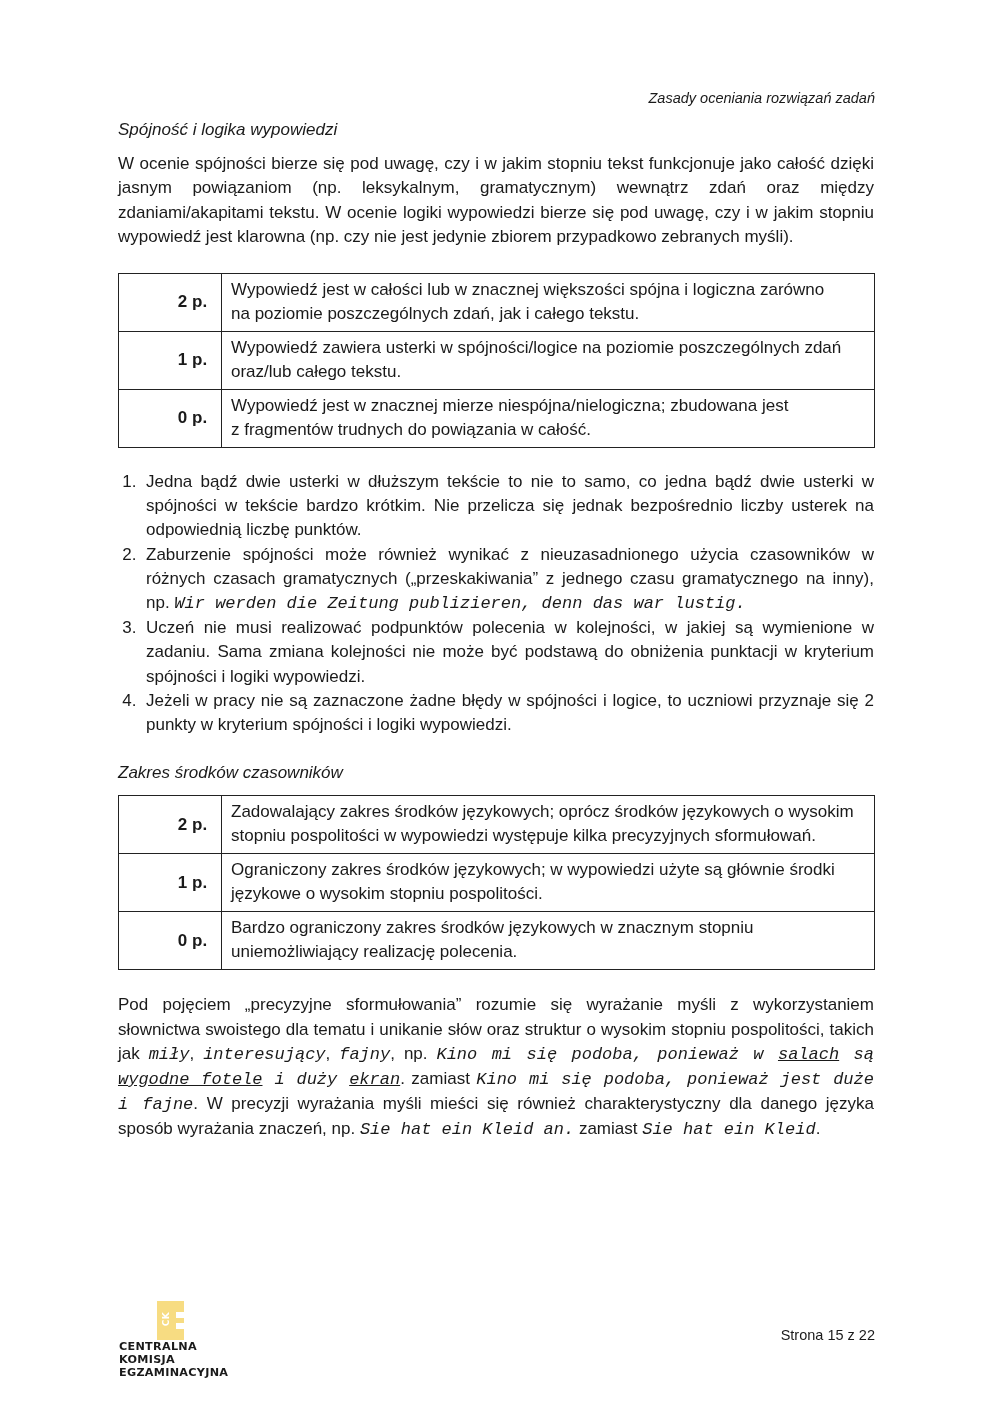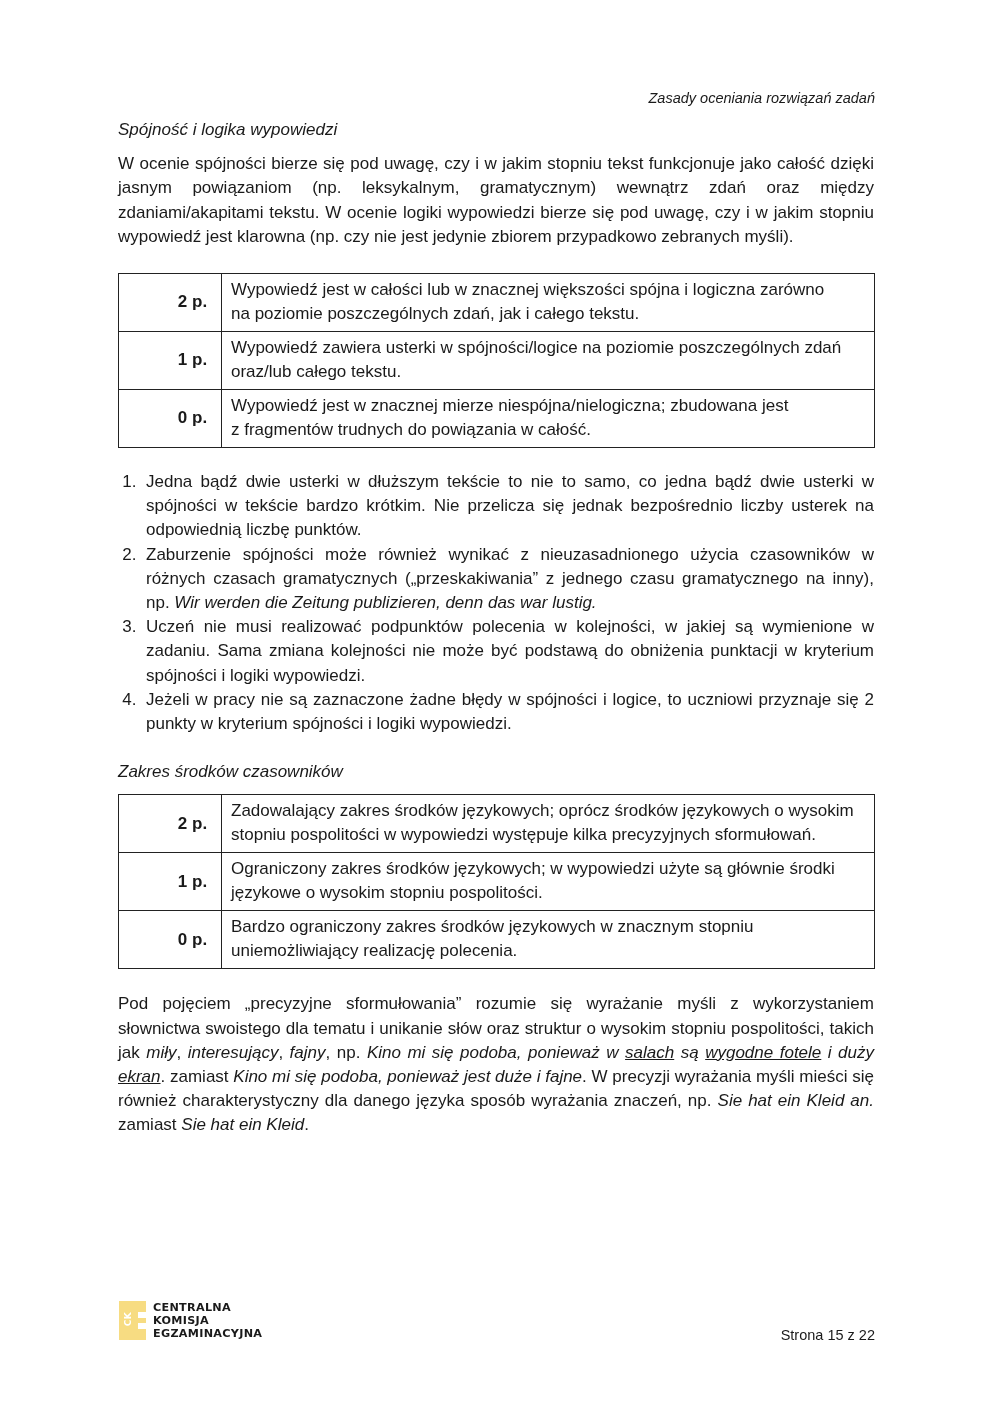--- a/index.html
+++ b/index.html
@@ -20,24 +20,24 @@
   table.crit {
     border-collapse: collapse; width: 757px; margin: 0;
     font-size: 17px; line-height: 24.2px;
   }
   table.crit td { border: 1.3px solid #222; vertical-align: middle; }
   table.crit td.score { width: 55px; text-align: center; font-weight: bold; font-size: 17px; padding-left: 46px; }
   table.crit td.desc { padding: 3px 8px 4px 9px; height: 50px; }
   ol.notes { margin: 0; padding: 0 0 0 28px; text-align: justify; }
   ol.notes li { padding-left: 0; }
   ol.notes li::marker { content: counter(list-item) ".  "; }
-  .i { font-style: italic; }
+  .i { font-style: italic; font-family: Liberation Mono, monospace; }
   .u { text-decoration: underline; }
   .footer-logo {
-    position: absolute; left: 119px; top: 1301px; display: flex; align-items: center;
+    position: absolute; left: 119px; top: 1301px; display: flex; align-items: center; flex-direction: column;
   }
   .logo-mark {
     width: 27px; height: 39px; background: #f7dc82; position: relative; margin-right: 7px;
   }
   .logo-mark .ck {
     position: absolute; left: 2px; top: 13px; transform: rotate(-90deg);
     font-size: 9px; font-weight: bold; color: #ffffff; letter-spacing: 0.5px;
     font-family: "DejaVu Sans", sans-serif;
   }
   .logo-mark .notch1, .logo-mark .notch2 {

